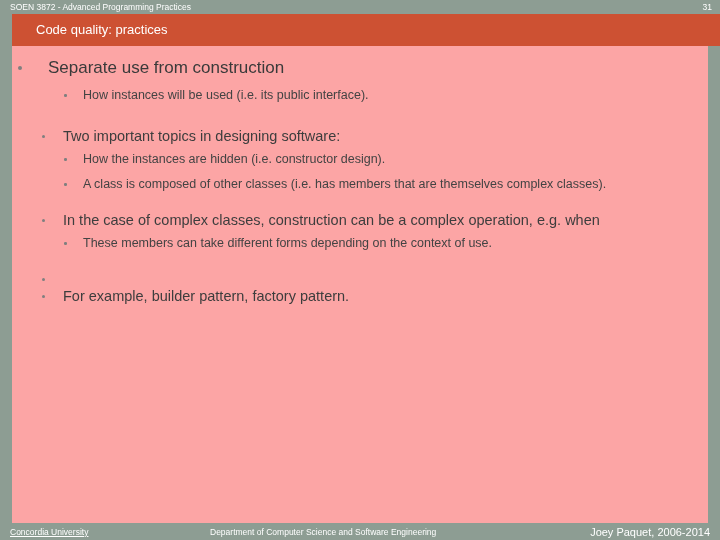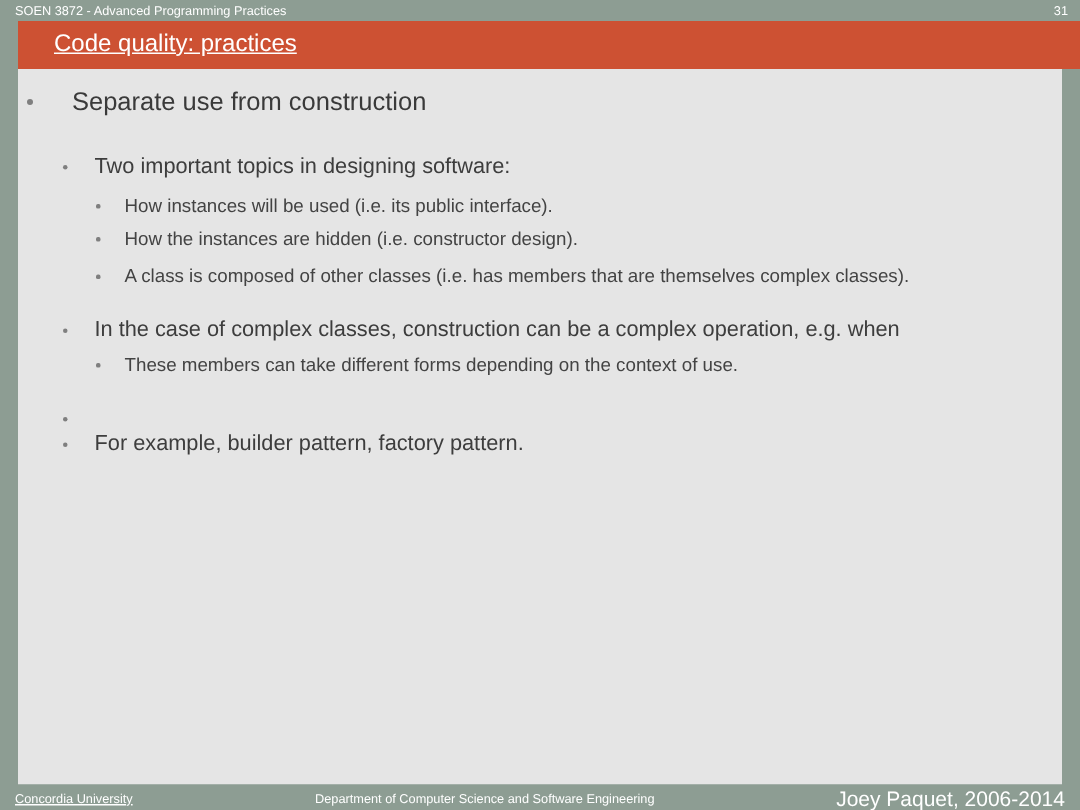--- a/index.html
+++ b/index.html
@@ -59,34 +59,33 @@
     width: 708px;
     height: 32px;
     background: #cd5133;
   }
   .titlebar .title-text {
     position: absolute;
     left: 24px;
     top: 50%;
     transform: translateY(-50%);
     color: #ffffff;
-    font-size: 16px;
+    font-size: 13px;
     line-height: 20px;
     white-space: nowrap;
-    text-decoration: underline;
   }
 
   
   .page {
     position: absolute;
     left: 12px;
     top: 46px;
     width: 696px;
     height: 477px;
-    background: #e5e5e5;
+    background: #fca5a5;
     box-sizing: border-box;
     padding: 16px;
     overflow: hidden;
   }
 
   .content {
     position: absolute;
     left: 0;
     top: 0;
     width: 696px;
@@ -178,21 +177,21 @@
     text-decoration: underline;
   }
   .footer .f-center {
     color: #ffffff;
     font-size: 8.5px;
     white-space: nowrap;
     flex: 1 1 auto;
   }
   .footer .f-right {
     color: #ffffff;
-    font-size: 14px;
+    font-size: 11px;
     white-space: nowrap;
     flex: 0 0 auto;
     width: 200px;
     text-align: right;
   }
 </style>
 </head>
 <body>
 
 <div id="slide">
@@ -207,28 +206,28 @@
   </div>
 
   <div class="page">
     <div class="content">
 
       <div class="bullet lvl1">
         <span class="dot"></span>
         <span class="txt">Separate use from construction</span>
       </div>
 
+      <div class="bullet lvl3 gap-sm">
+        <span class="dot"></span>
+        <span class="txt">How instances will be used (i.e. its public interface).</span>
+      </div>
+
       <div class="bullet lvl2 gap-lg">
         <span class="dot"></span>
         <span class="txt">Two important topics in designing software:</span>
-      </div>
-
-      <div class="bullet lvl3 gap-sm">
-        <span class="dot"></span>
-        <span class="txt">How instances will be used (i.e. its public interface).</span>
       </div>
 
       <div class="bullet lvl3">
         <span class="dot"></span>
         <span class="txt">How the instances are hidden (i.e. constructor design).</span>
       </div>
 
       <div class="bullet lvl3 gap-sm">
         <span class="dot"></span>
         <span class="txt">A class is composed of other classes (i.e. has members that are themselves complex classes).</span>

